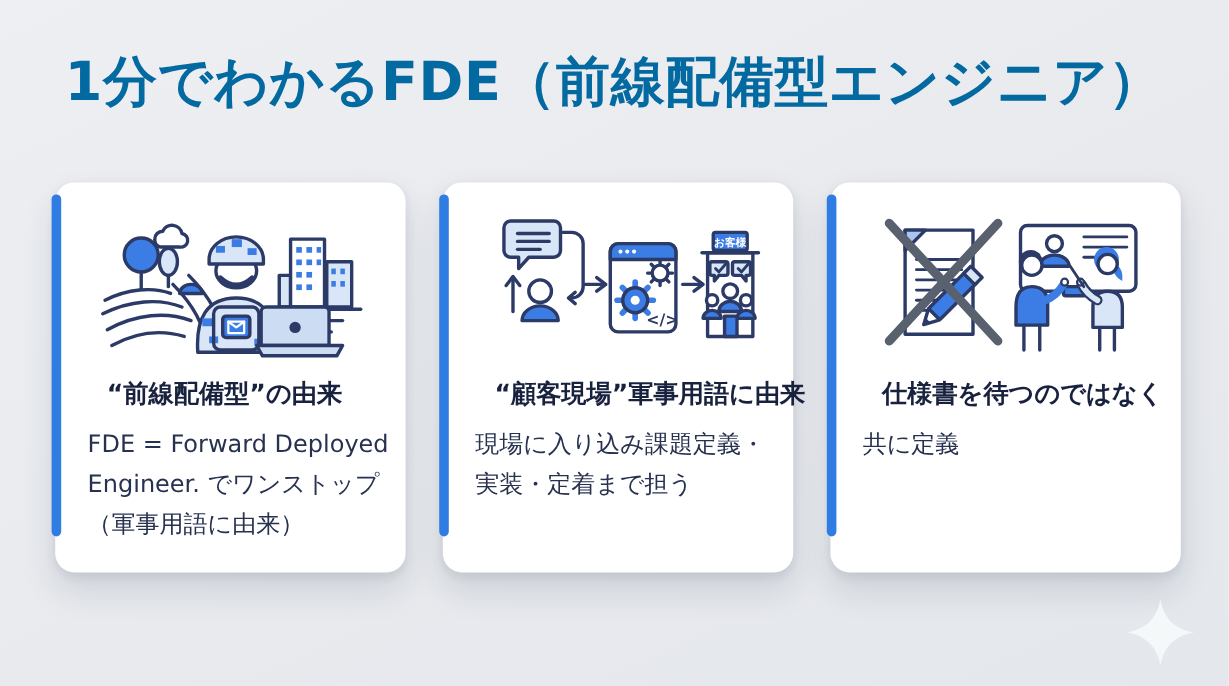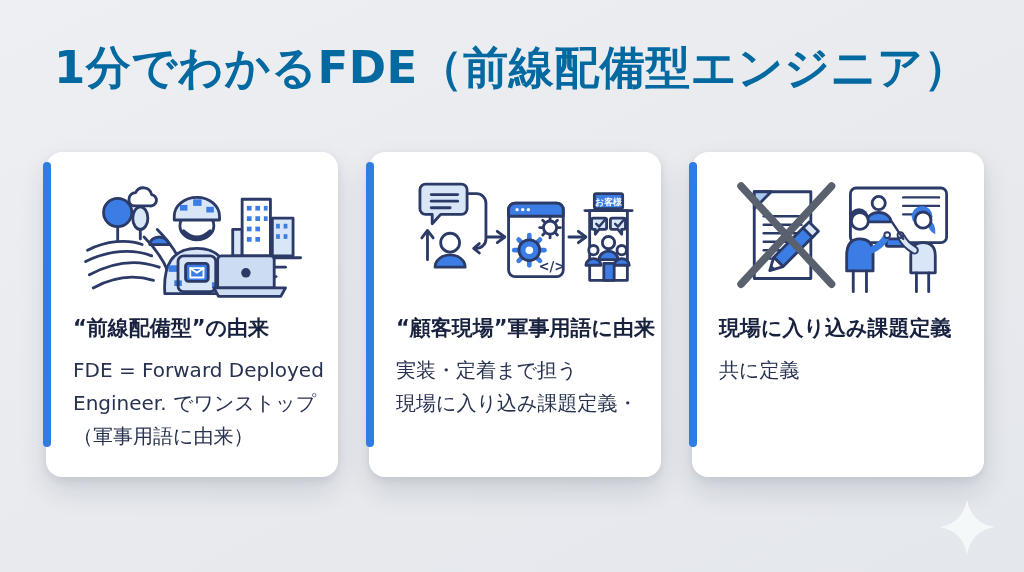--- a/index.html
+++ b/index.html
@@ -18,21 +18,21 @@
     position:relative;width:292px;height:325px;background:#ffffff;
     border-radius:16px;box-sizing:border-box;padding:12px 22px 0 27px;
     box-shadow:0 14px 28px rgba(25,35,60,.13),0 3px 8px rgba(25,35,60,.08);
   }
   .accent-bar{
     position:absolute;left:-3px;top:10px;width:8px;height:285px;
     border-radius:5px;background:#2f7ce2;
   }
   .illus{height:138px;display:flex;align-items:center;justify-content:center;margin-top:4px;}
   .illus svg{width:238px;height:132px;}
-  .card-heading{margin:8px 0 12px 0;font-size:21px;font-weight:800;color:#18223f;white-space:nowrap;}
+  .card-heading{margin:8px 0 12px 16px;font-size:21px;font-weight:800;color:#18223f;white-space:nowrap;}
   .card-body{font-size:20px;color:#273250;line-height:33px;}
   .body-line{white-space:nowrap;}
   .sparkle{position:absolute;right:29px;bottom:17px;width:56px;height:56px;}
 </style>
 </head>
 <body>
 
 <div class="slide">
 
   <h1 class="title">1分でわかるFDE（前線配備型エンジニア）</h1>
@@ -206,22 +206,22 @@
                 <circle cx="218" cy="76" r="6.5" fill="#fff"></circle>
                 <path d="M208 94 a10 9 0 0 1 20 0 z" fill="#3b7de4"></path>
               </g>
               <rect x="213" y="98" width="11" height="18" fill="#3b7de4"></rect>
             </g>
           </g>
         </svg>
       </div>
       <h2 class="card-heading">“顧客現場”軍事用語に由来</h2>
       <div class="card-body">
+        <div class="body-line">現場に入り込み課題定義・</div>
         <div class="body-line">実装・定着まで担う</div>
-        <div class="body-line">現場に入り込み課題定義・</div>
       </div>
     </section>
 
     <section class="card">
       <span class="accent-bar"></span>
       <div class="illus">
         <svg viewBox="0 0 240 140">
           <g stroke="#2b3a66" stroke-width="3" fill="none" stroke-linecap="round" stroke-linejoin="round">
 
             <g>
@@ -279,21 +279,21 @@
               <path d="M198 84 Q188 78 184 70" stroke-width="9"></path>
               <path d="M198 84 Q188 78 184 70" stroke="#d9e6f8" stroke-width="5"></path>
               <circle cx="183" cy="68" r="3" fill="#fff" stroke-width="2"></circle>
               <line x1="186" y1="72" x2="174" y2="54" stroke-width="2.5"></line>
               <line x1="200" y1="108" x2="200" y2="128"></line>
               <line x1="213" y1="108" x2="213" y2="128"></line>
             </g>
           </g>
         </svg>
       </div>
-      <h2 class="card-heading">現場に入り込み課題定義</h2>
+      <h2 class="card-heading">仕様書を待つのではなく</h2>
       <div class="card-body">
         <div class="body-line">共に定義</div>
       </div>
     </section>
 
   </div>
 
   <svg class="sparkle" viewBox="0 0 56 56">
     <path d="M28 0 C30.5 16 40 25.5 56 28 C40 30.5 30.5 40 28 56 C25.5 40 16 30.5 0 28 C16 25.5 25.5 16 28 0 Z" fill="#f8fafc" opacity="0.85"></path>
   </svg>

